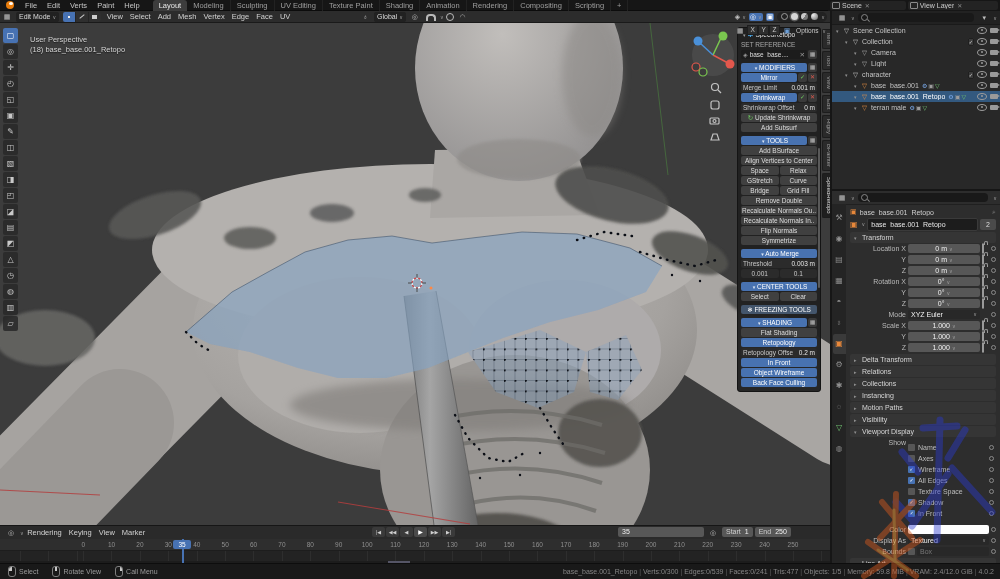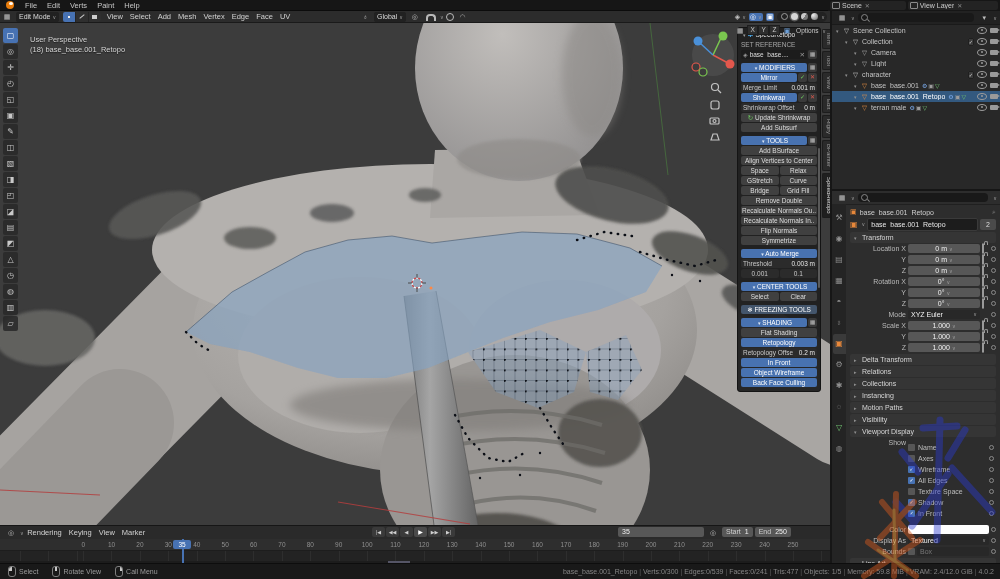--- a/index.html
+++ b/index.html
@@ -186,20 +186,45 @@
       <span class="tmenu">File</span>
 
       <span class="tmenu">Edit</span>
 
       <span class="tmenu">Verts</span>
 
       <span class="tmenu">Paint</span>
 
       <span class="tmenu">Help</span>
 
+    <div id="wstabs">
+
+        <span class="wstab active">Layout</span>
+
+        <span class="wstab">Modeling</span>
+
+        <span class="wstab">Sculpting</span>
+
+        <span class="wstab">UV Editing</span>
+
+        <span class="wstab">Texture Paint</span>
+
+        <span class="wstab">Shading</span>
+
+        <span class="wstab">Animation</span>
+
+        <span class="wstab">Rendering</span>
+
+        <span class="wstab">Compositing</span>
+
+        <span class="wstab">Scripting</span>
+
+        <span class="wstab">+</span>
+
+    </div>
     <div id="topbar-right">
       <div class="tb-sel" style="flex:1;">
         <span class="bx"></span>
         <span class="nw">Scene</span>
         <span class="x">✕</span>
       </div>
       <div class="tb-sel" style="flex:1.2;margin-right:2px;">
         <span class="bx"></span>
         <span class="nw">View Layer</span>
         <span class="x">✕</span>

